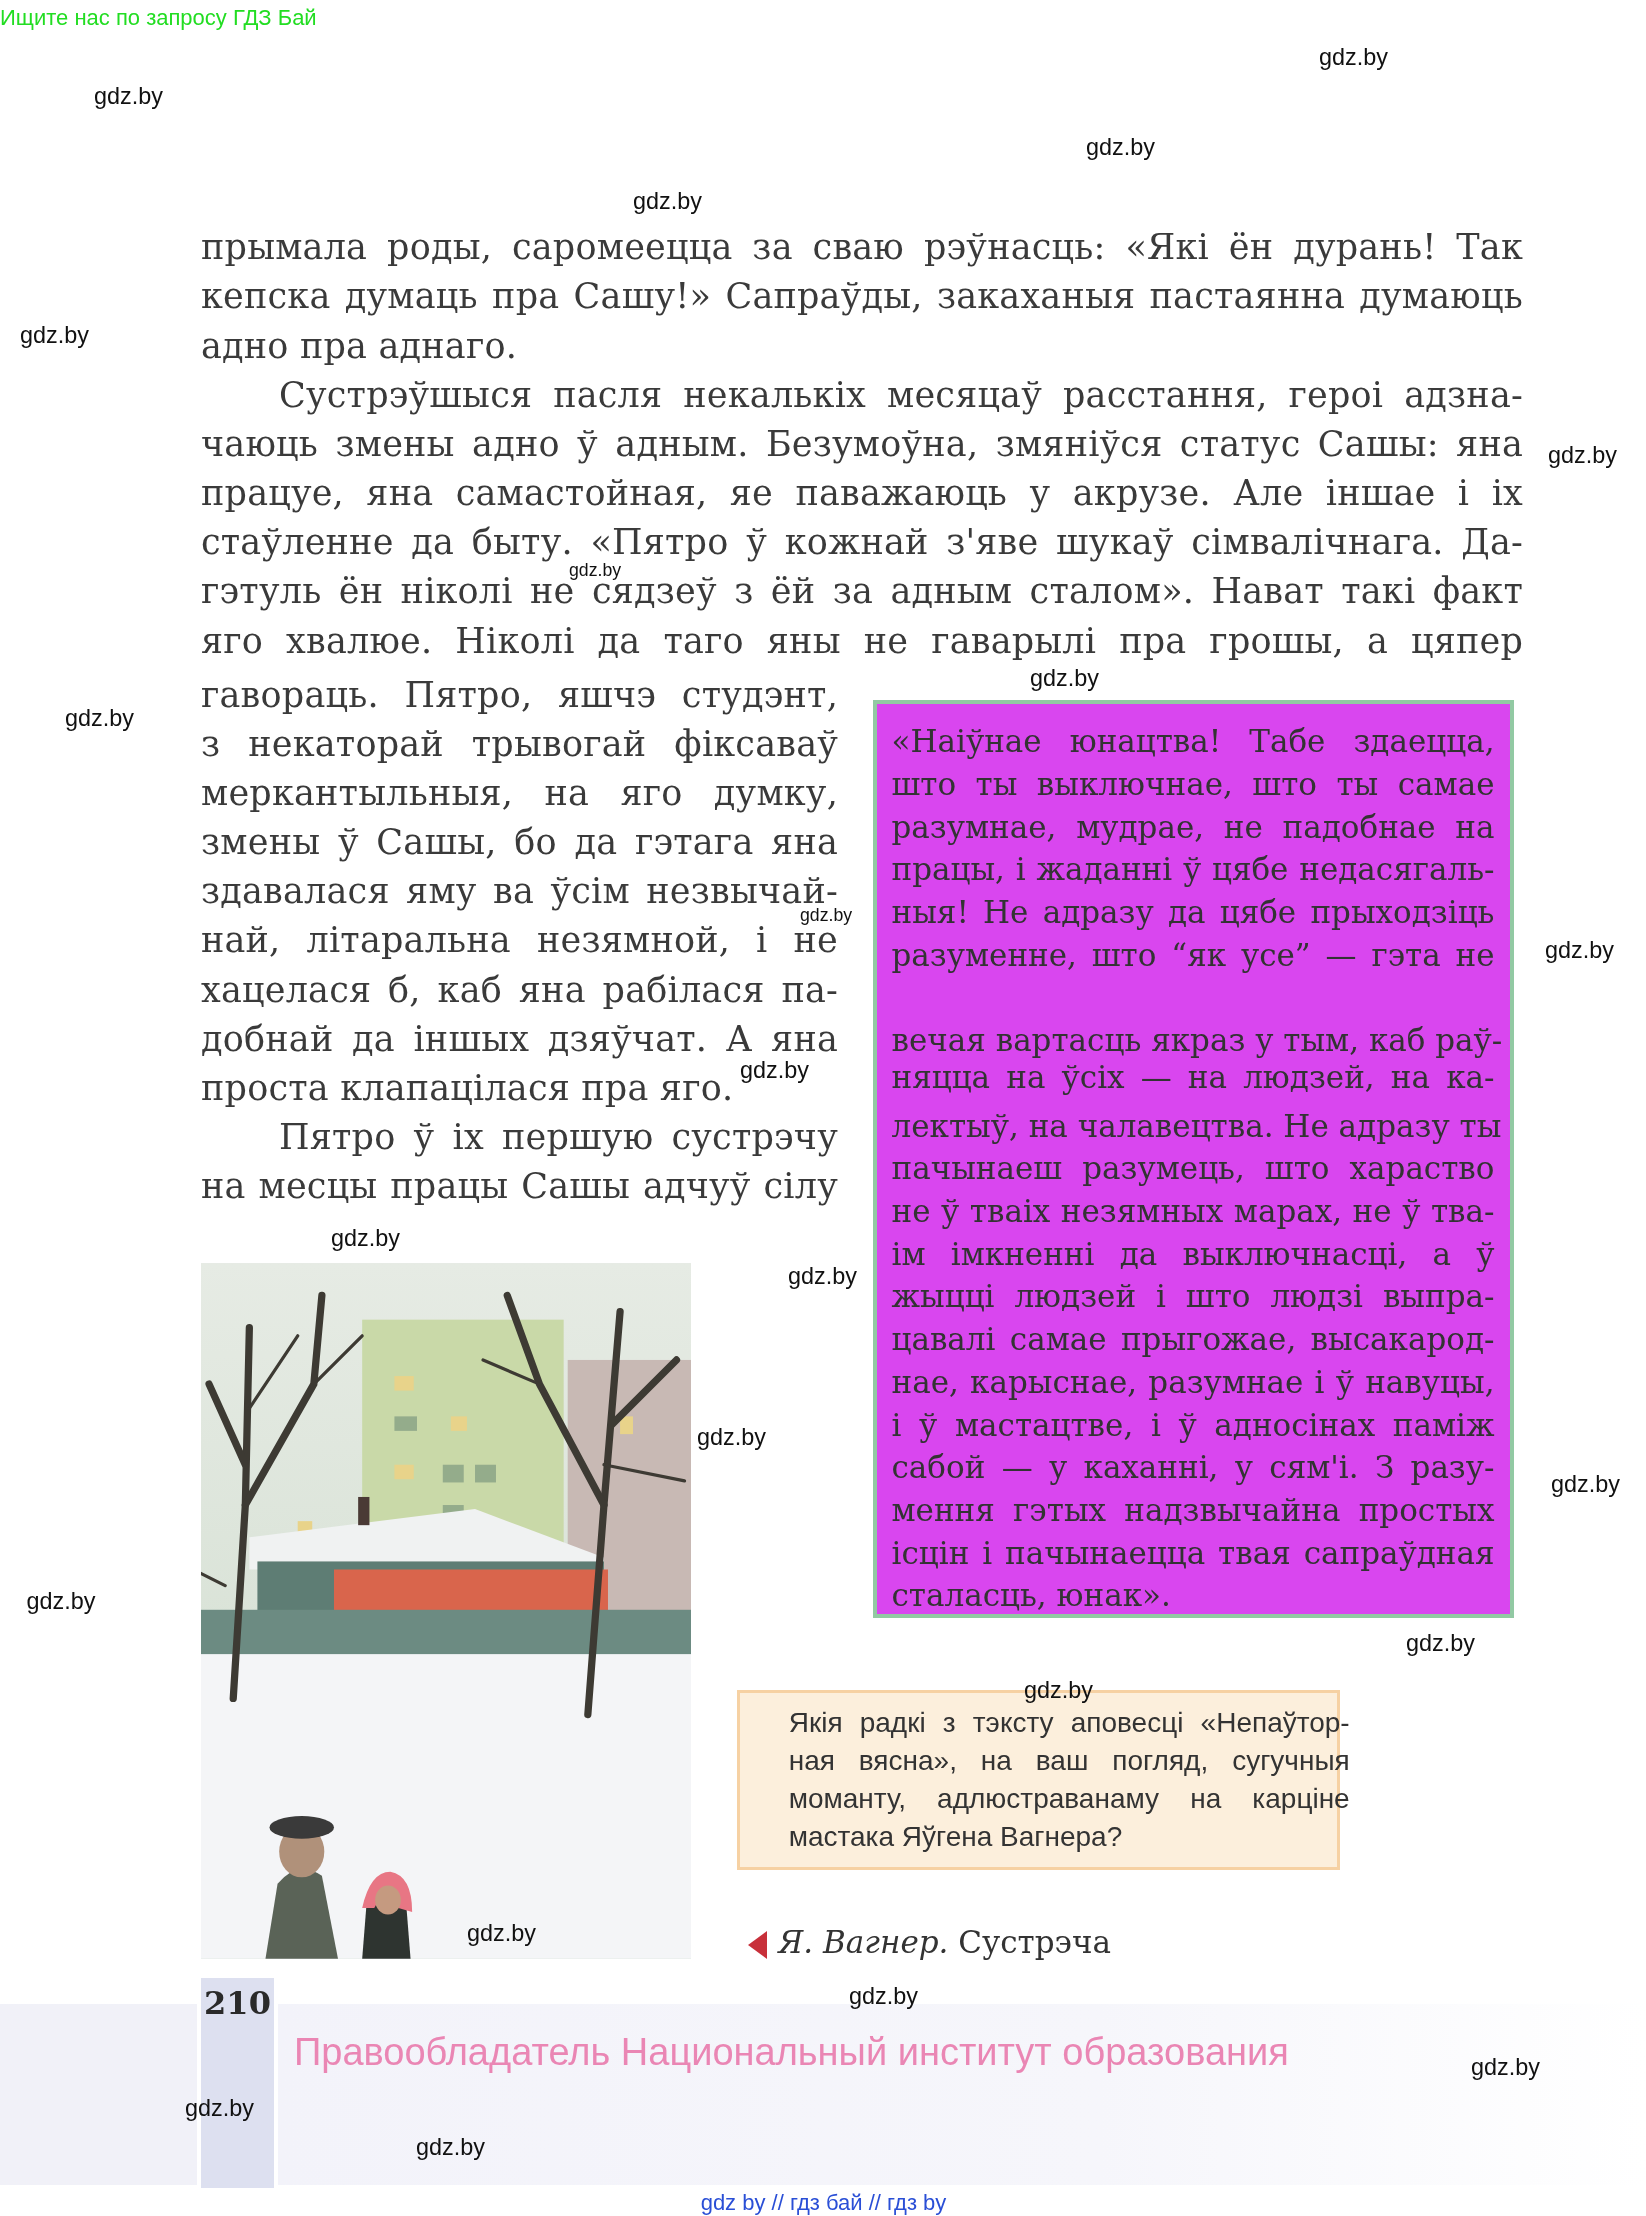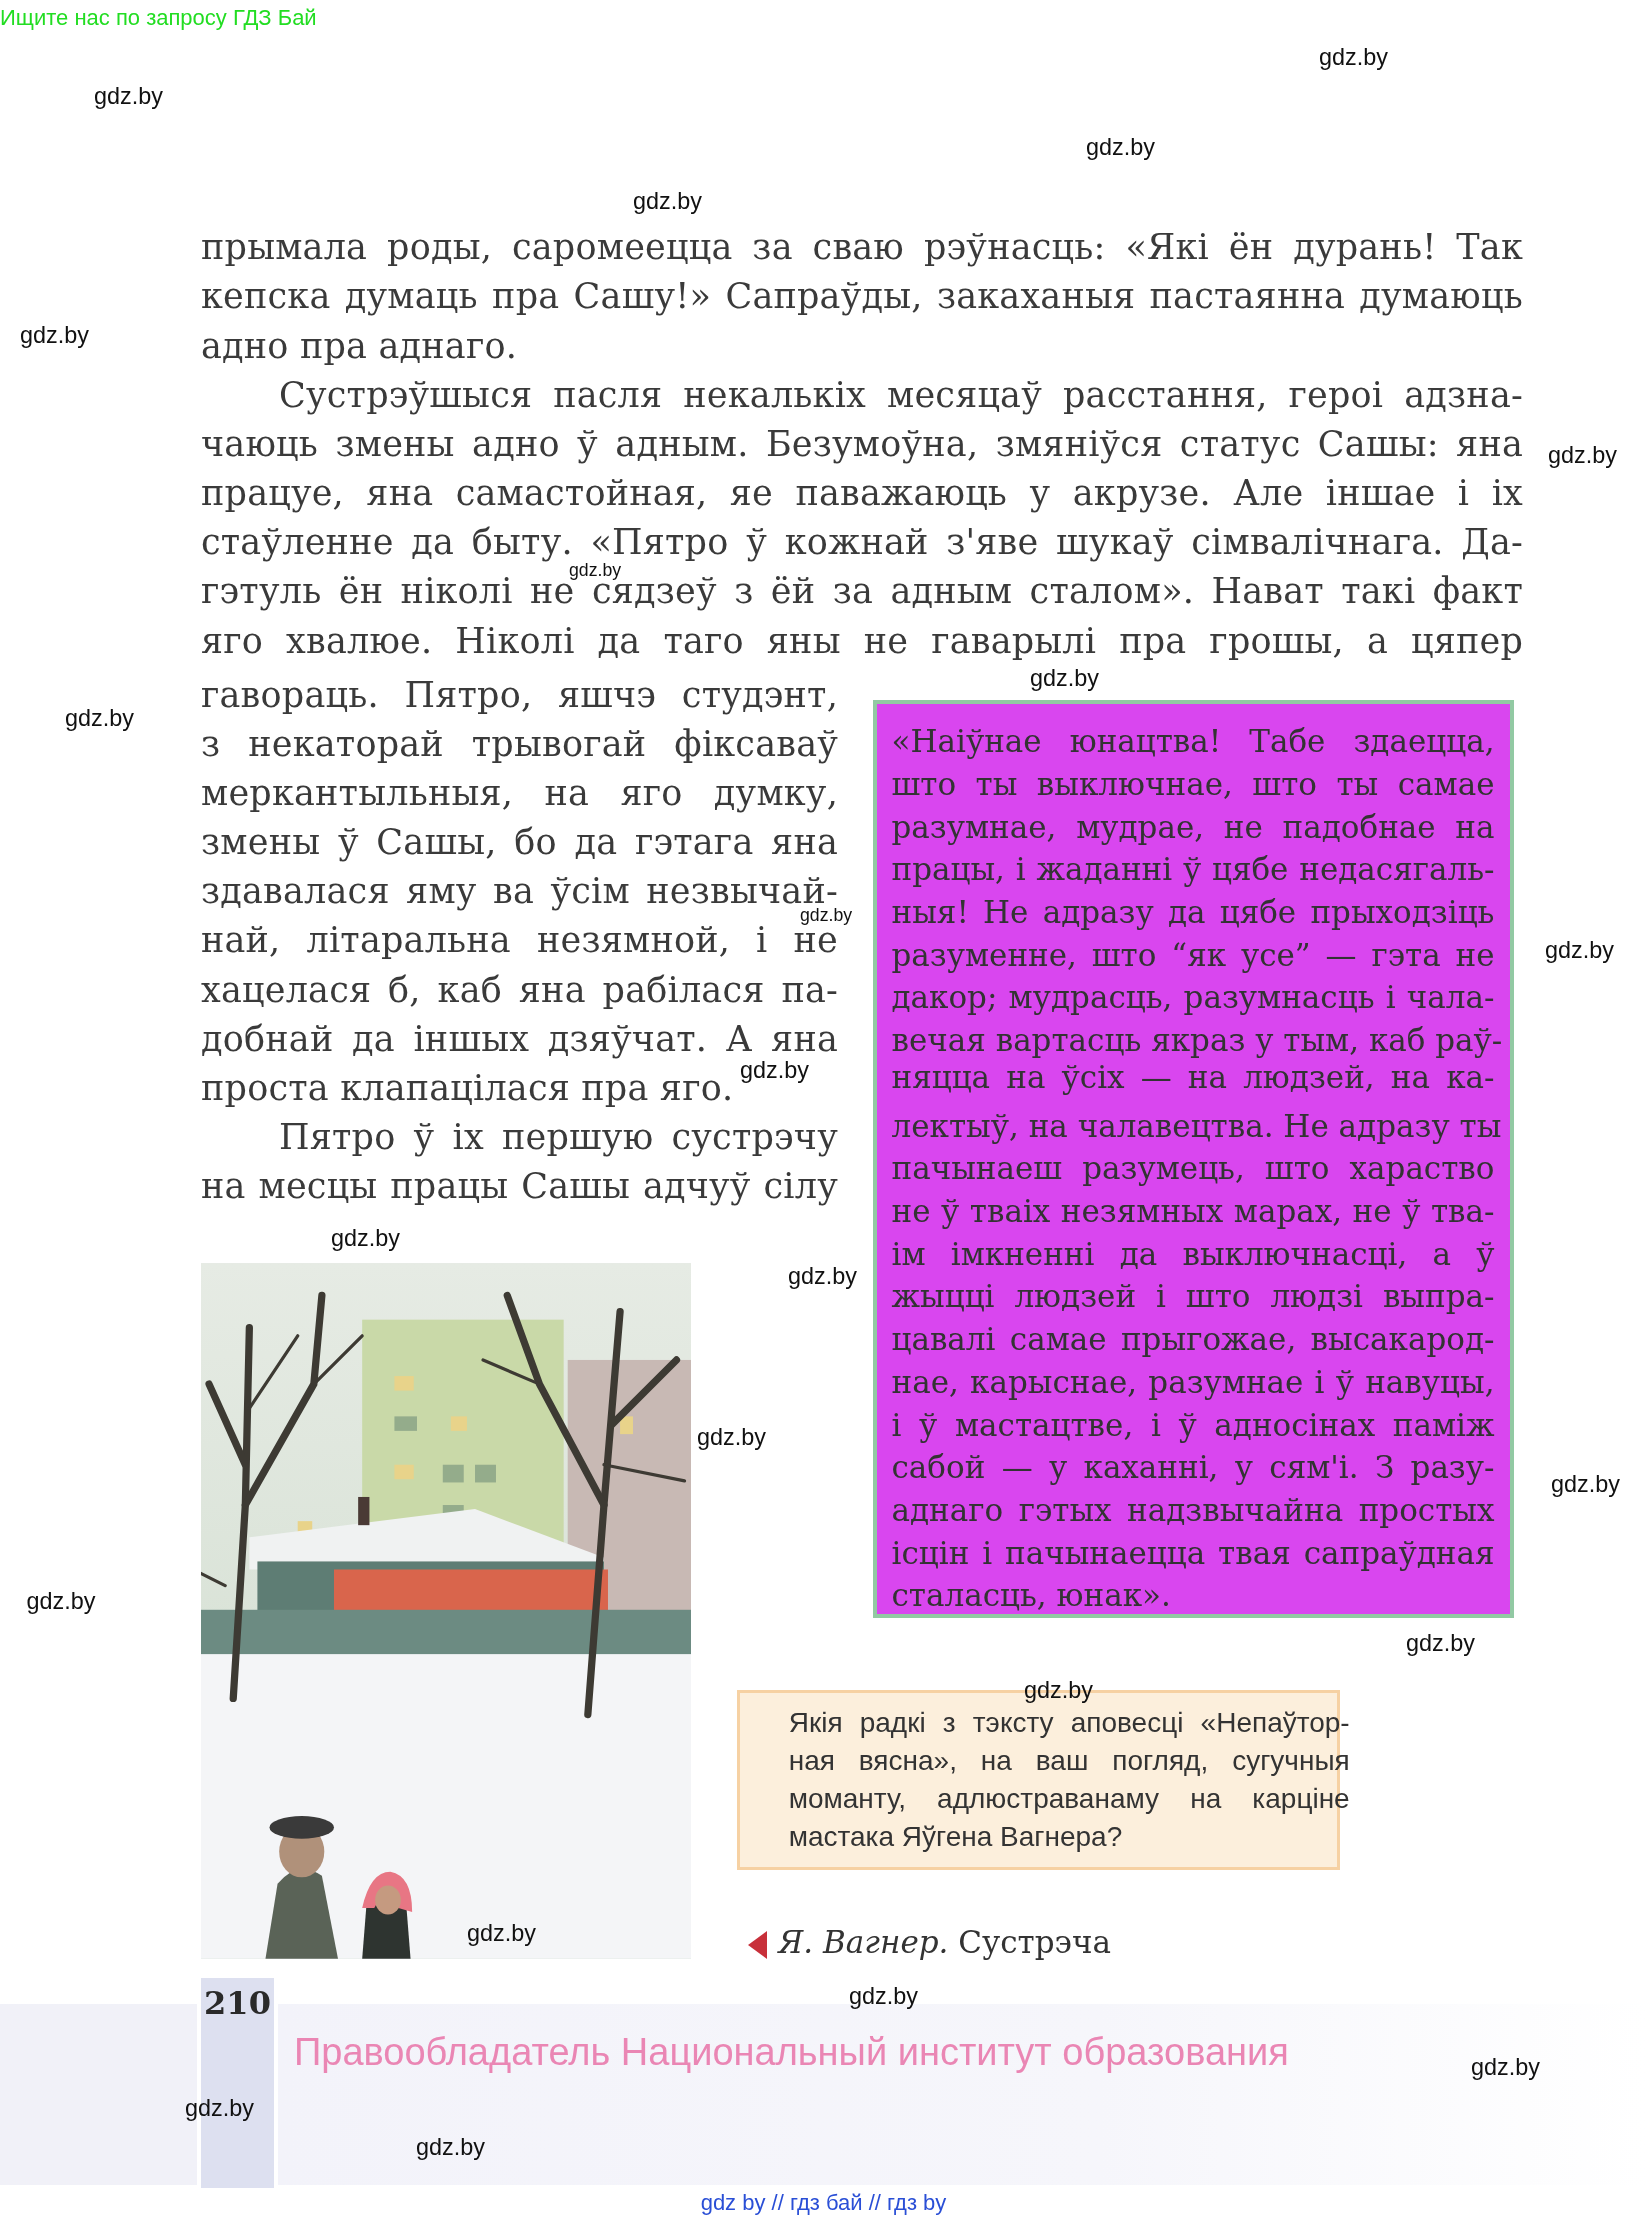--- a/index.html
+++ b/index.html
@@ -59,33 +59,32 @@
 <div class="abs line col-line indent" style="top:1113px">Пятро ў іх першую сустрэчу</div>
 <div class="abs line col-line" style="top:1162px">на месцы працы Сашы адчуў сілу</div>
 
 <div class="abs quote-box">
   <div class="quote-line" style="top:16px">«Наіўнае юнацтва! Табе здаецца,</div>
   <div class="quote-line" style="top:59px">што ты выключнае, што ты самае</div>
   <div class="quote-line" style="top:102px">разумнае, мудрае, не падобнае на</div>
   <div class="quote-line" style="top:144px">працы, і жаданні ў цябе недасягаль-</div>
   <div class="quote-line" style="top:187px">ныя! Не адразу да цябе прыходзіць</div>
   <div class="quote-line" style="top:230px">разуменне, што “як усе” — гэта не</div>
-  <div class="quote-line" style="top:272px">дакор; мудрасць, разумнасць і чала-</div>
   <div class="quote-line" style="top:315px">вечая вартасць якраз у тым, каб раў-</div>
   <div class="quote-line" style="top:352px">няцца на ўсіх — на людзей, на ка-</div>
   <div class="quote-line" style="top:401px">лектыў, на чалавецтва. Не адразу ты</div>
   <div class="quote-line" style="top:443px">пачынаеш разумець, што хараство</div>
   <div class="quote-line" style="top:486px">не ў тваіх незямных марах, не ў тва-</div>
   <div class="quote-line" style="top:529px">ім імкненні да выключнасці, а ў</div>
   <div class="quote-line" style="top:571px">жыцці людзей і што людзі выпра-</div>
   <div class="quote-line" style="top:614px">цавалі самае прыгожае, высакарод-</div>
   <div class="quote-line" style="top:657px">нае, карыснае, разумнае і ў навуцы,</div>
   <div class="quote-line" style="top:700px">і ў мастацтве, і ў адносінах паміж</div>
   <div class="quote-line" style="top:742px">сабой — у каханні, у сям'і. З разу-</div>
-  <div class="quote-line" style="top:785px">аднаго гэтых надзвычайна простых</div>
+  <div class="quote-line" style="top:785px">мення гэтых надзвычайна простых</div>
   <div class="quote-line" style="top:828px">ісцін і пачынаецца твая сапраўдная</div>
   <div class="quote-line last" style="top:870px">сталасць, юнак».</div>
 </div>
 
 <div class="abs painting">
   <svg width="490" height="696" viewBox="0 0 608 863">
     <defs>
       <linearGradient id="sky" x1="0" y1="0" x2="0" y2="1">
         <stop offset="0" stop-color="#e6ebe4"></stop>
         <stop offset="1" stop-color="#cfdccd"></stop>

